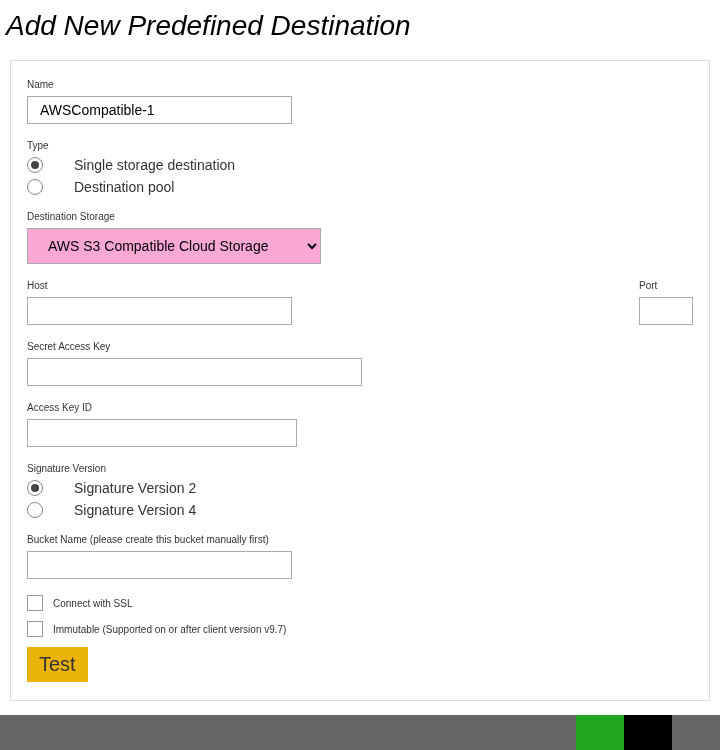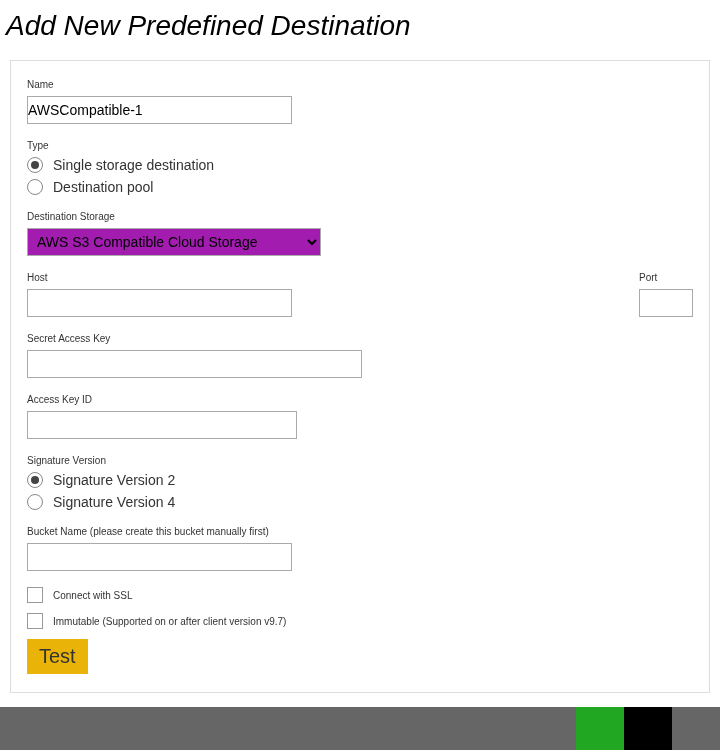--- a/index.html
+++ b/index.html
@@ -28,37 +28,37 @@
   .field { margin-bottom: 16px; }
   .field-label {
     display: block;
     font-size: 10px;
     margin-bottom: 6px;
     color: #333;
   }
   .text-input {
     height: 28px;
     border: 1px solid #aaa;
-    padding: 2px 0;
+    padding: 2px 12px;
     font-size: 14px;
     background: #fff;
   }
   .w-name { width: 265px; }
   .w-host { width: 265px; }
   .w-port { width: 54px; }
   .w-access { width: 270px; }
   .w-secret { width: 335px; }
   .w-bucket { width: 265px; }
   .select-input {
-    height: 28px;
+    height: 36px;
     width: 294px;
     border: 1px solid #aaa;
-    padding: 2px 5px;
+    padding: 2px 16px;
     font-size: 14px;
-    background: #a21caf;
+    background: #f9a8d4;
   }
   .radio-group { margin-bottom: 16px; }
   .radio-row {
     display: flex;
     align-items: center;
     margin: 6px 0;
   }
   .radio-outer {
     width: 16px;
     height: 16px;
@@ -69,21 +69,21 @@
     justify-content: center;
     margin-right: 10px;
     background: #fff;
   }
   .radio-inner {
     width: 8px;
     height: 8px;
     border-radius: 50%;
     background: #444;
   }
-  .radio-label { font-size: 14px; color: #333; }
+  .radio-label { font-size: 14px; color: #333; margin-left: 21px; }
   .row-hostport { display: flex; align-items: flex-end; justify-content: space-between; }
   .col-host { margin-right: 18px; }
   .checkbox-row {
     display: flex;
     align-items: center;
     margin: 10px 0;
   }
   .checkbox-box {
     width: 16px;
     height: 16px;

